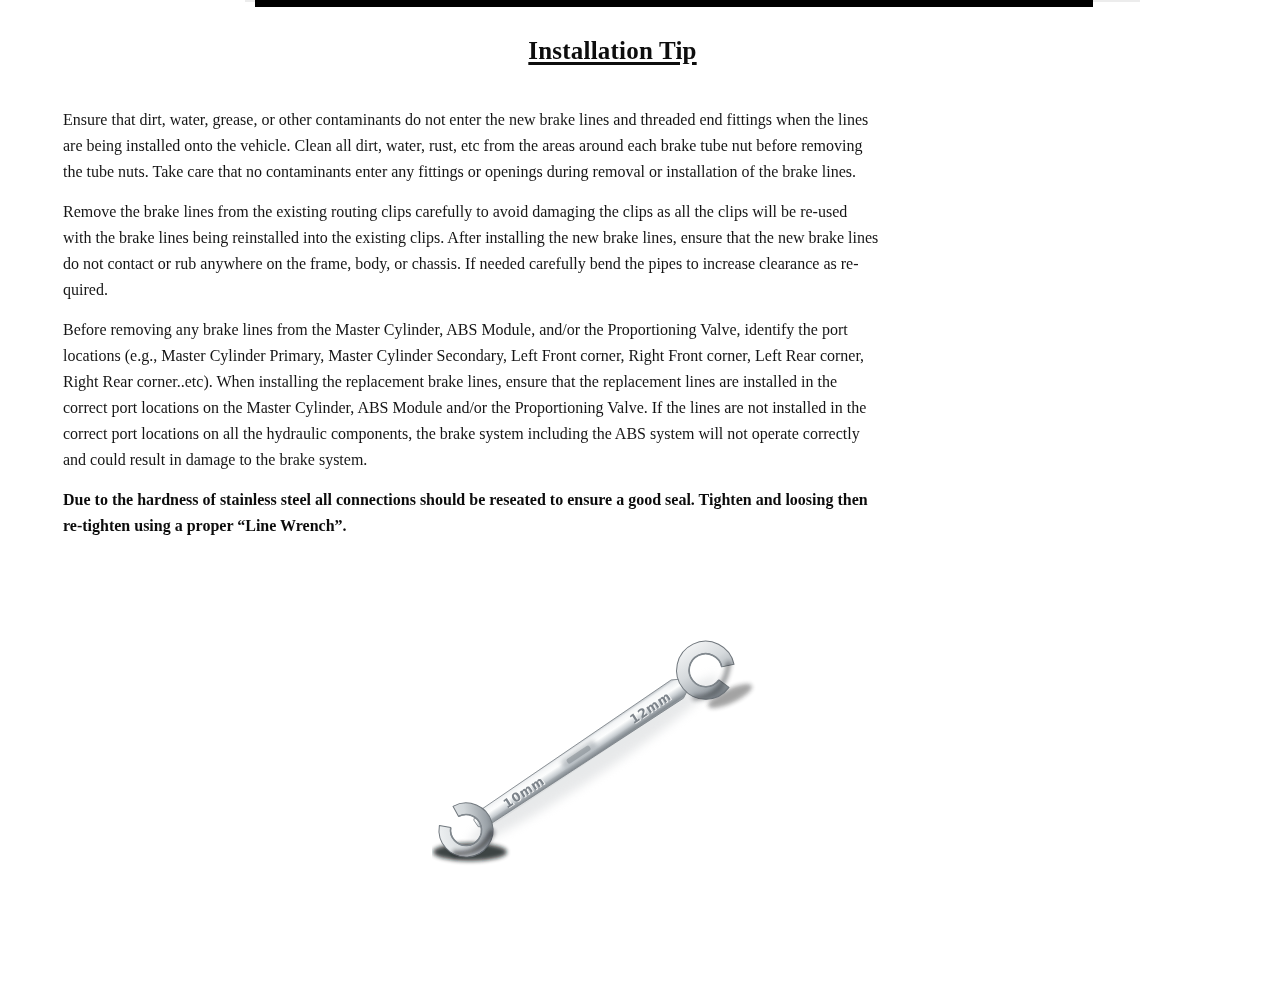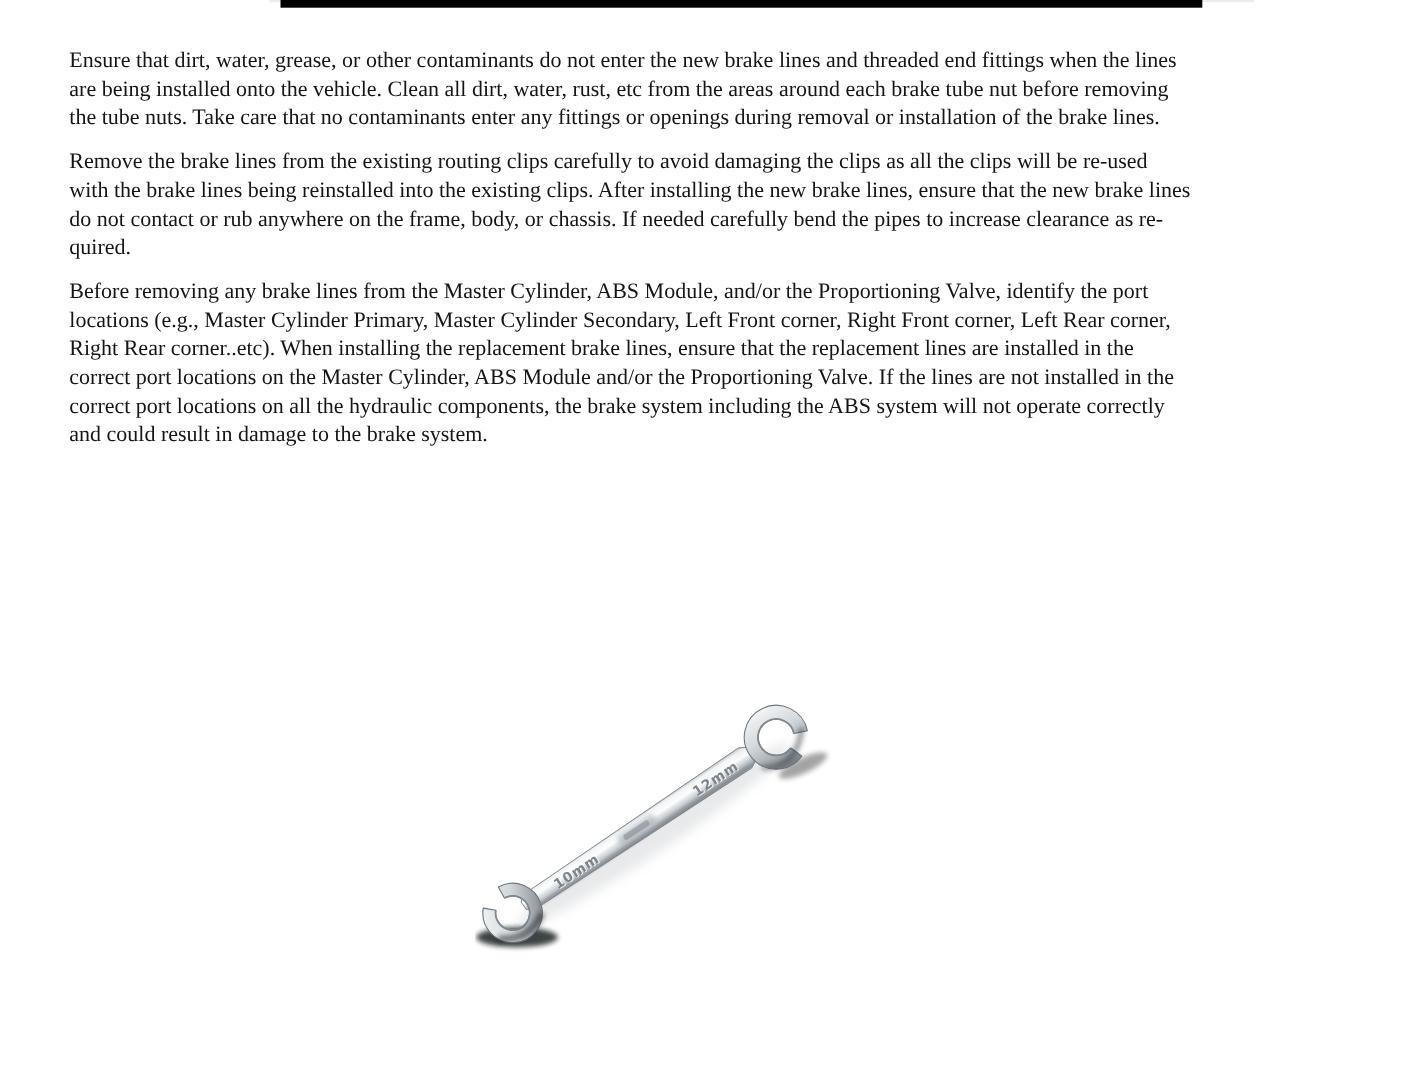--- a/index.html
+++ b/index.html
@@ -36,21 +36,21 @@
     font-size: 25px;
     font-weight: bold;
     text-decoration: underline;
     text-decoration-thickness: 2.5px;
     text-underline-offset: 3px;
     letter-spacing: 0.2px;
     color: #0d0d0d;
   }
   p.para {
     margin: 14px 58px 0 63px;
-    font-size: 20px;
+    font-size: 16px;
     line-height: 26px;
     white-space: pre-line;
     letter-spacing: 0px;
     color: #151515;
   }
   p.para.first { margin-top: 42px; }
   p.para.bold { font-weight: bold; color: #0c0c0c; }
   .wrench-figure {
     position: absolute;
     left: 432px;
@@ -66,34 +66,37 @@
   }
 </style>
 </head>
 <body>
 
 <div class="page">
 
   <div class="top-bar-tail"></div>
   <div class="top-bar"></div>
 
+  <h1 class="doc-title">Installation Tip</h1>
 
   <p class="para first">Ensure that dirt, water, grease, or other contaminants do not enter the new brake lines and threaded end fittings when the lines
 are being installed onto the vehicle. Clean all dirt, water, rust, etc from the areas around each brake tube nut before removing
 the tube nuts. Take care that no contaminants enter any fittings or openings during removal or installation of the brake lines.</p>
   <p class="para">Remove the brake lines from the existing routing clips carefully to avoid damaging the clips as all the clips will be re-used
 with the brake lines being reinstalled into the existing clips. After installing the new brake lines, ensure that the new brake lines
 do not contact or rub anywhere on the frame, body, or chassis. If needed carefully bend the pipes to increase clearance as re-
 quired.</p>
   <p class="para">Before removing any brake lines from the Master Cylinder, ABS Module, and/or the Proportioning Valve, identify the port
 locations (e.g., Master Cylinder Primary, Master Cylinder Secondary, Left Front corner, Right Front corner, Left Rear corner,
 Right Rear corner..etc). When installing the replacement brake lines, ensure that the replacement lines are installed in the
 correct port locations on the Master Cylinder, ABS Module and/or the Proportioning Valve. If the lines are not installed in the
 correct port locations on all the hydraulic components, the brake system including the ABS system will not operate correctly
 and could result in damage to the brake system.</p>
+  <p class="para bold">Due to the hardness of stainless steel all connections should be reseated to ensure a good seal. Tighten and loosing then
+re-tighten using a proper “Line Wrench”.</p>
 
   <div class="wrench-figure">
     <svg width="334" height="250" viewBox="0 0 334 250">
       <defs>
         <linearGradient id="gShaft" gradientUnits="userSpaceOnUse" x1="0" y1="-13" x2="0" y2="13">
           <stop offset="0" stop-color="#9ba1a7"></stop>
           <stop offset="0.18" stop-color="#e9ecee"></stop>
           <stop offset="0.42" stop-color="#fcfdfd"></stop>
           <stop offset="0.62" stop-color="#cdd2d6"></stop>
           <stop offset="0.85" stop-color="#8a9197"></stop>

